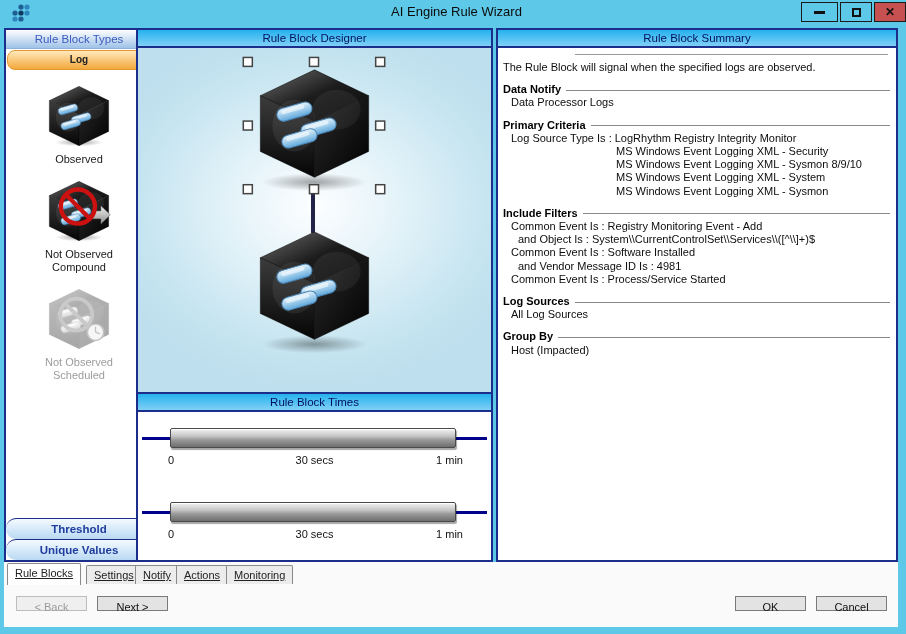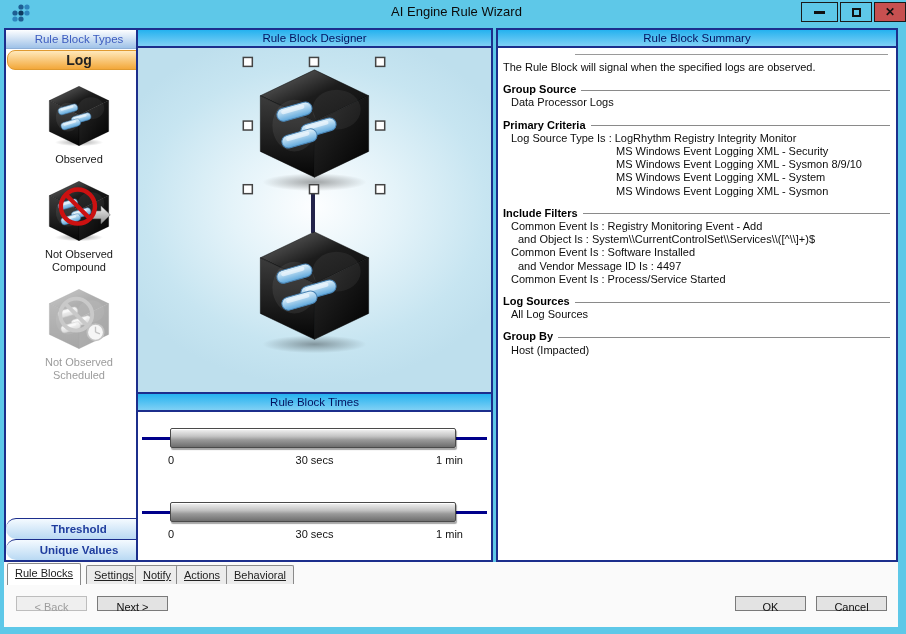--- a/index.html
+++ b/index.html
@@ -23,21 +23,21 @@
   .cyan-header{height:18px;background:linear-gradient(var(--header-cyan-top,#25B2EF),var(--header-cyan-bottom,#7FD0F5));
        border-bottom:2px solid var(--panel-border,#1C2E8C);color:var(--header-text,#04125F);
        font-size:11.5px;text-align:center;line-height:17px;}
 
   
   #left-panel{left:4px;width:150px;display:flex;flex-direction:column;}
   #lp-header{height:19px;background:linear-gradient(var(--left-header-top,#FDFEFF),var(--left-header-bottom,#9FC2E8));
        color:var(--left-header-text,#3B5BBF);font-size:11.5px;text-align:center;line-height:18px;
        border-bottom:1px solid #8FB0D8;}
   #log-button{height:20px;margin:1px;background:linear-gradient(var(--log-button-top,#FFE9BC),var(--log-button-bottom,#F3A83A));
-       border:1px solid var(--log-button-border,#E09A30);border-radius:8px;font-size:14px;font-weight:bold;
+       border:1px solid var(--log-button-border,#E09A30);border-radius:8px;font-size:10px;font-weight:bold;
        text-align:center;line-height:18px;color:#222;cursor:pointer;}
   .lp-item{margin-top:14px;text-align:center;cursor:pointer;}
   .lp-item .cap{font-size:11px;color:#1a1a1a;line-height:13px;width:92px;margin:2px auto 0;}
   .lp-item.disabled .cap{color:#9c9c9c;}
   #lp-spacer{flex:1;}
   .navbtn{height:21px;border-top:1px solid var(--panel-border,#1C2E8C);
        background:linear-gradient(var(--nav-button-top,#F4FAFF),var(--nav-button-bottom,#B9D9F3));
        color:var(--nav-button-text,#1F3D9E);font-size:11.5px;font-weight:bold;text-align:center;line-height:20px;cursor:pointer;border-radius:10px;}
 
   
@@ -234,51 +234,51 @@
       </div>
     </div>
   </div>
 
   <div id="right-panel" class="panel">
     <div class="cyan-header">Rule Block Summary</div>
     <div id="sum-body">
       <div id="sum-topline"></div>
       <div>The Rule Block will signal when the specified logs are observed.</div>
 
-      <div class="sec-h">Group Source</div>
+      <div class="sec-h">Data Notify</div>
       <div class="ln1">Data Processor Logs</div>
 
       <div class="sec-h">Primary Criteria</div>
       <div class="ln1">Log Source Type Is : LogRhythm Registry Integrity Monitor</div>
       <div class="lnA">MS Windows Event Logging XML - Security</div>
       <div class="lnA">MS Windows Event Logging XML - Sysmon 8/9/10</div>
       <div class="lnA">MS Windows Event Logging XML - System</div>
       <div class="lnA">MS Windows Event Logging XML - Sysmon</div>
 
       <div class="sec-h">Include Filters</div>
       <div class="ln1">Common Event Is : Registry Monitoring Event - Add</div>
       <div class="ln2">and Object Is : System\\CurrentControlSet\\Services\\([^\\]+)$</div>
       <div class="ln1">Common Event Is : Software Installed</div>
-      <div class="ln2">and Vendor Message ID Is : 4497</div>
+      <div class="ln2">and Vendor Message ID Is : 4981</div>
       <div class="ln1">Common Event Is : Process/Service Started</div>
 
       <div class="sec-h">Log Sources</div>
       <div class="ln1">All Log Sources</div>
 
       <div class="sec-h">Group By</div>
       <div class="ln1">Host (Impacted)</div>
     </div>
   </div>
 
   <div id="bottom-bar">
     <div class="tab active" style="left:3px">Rule Blocks</div>
     <div class="tab" style="left:82px">Settings</div>
     <div class="tab" style="left:131px">Notify</div>
     <div class="tab" style="left:172px">Actions</div>
-    <div class="tab" style="left:222px">Behavioral</div>
+    <div class="tab" style="left:222px">Monitoring</div>
 
     <div id="btn-back" class="pbtn disabled">&lt; Back</div>
     <div id="btn-next" class="pbtn">Next &gt;</div>
     <div id="btn-ok" class="pbtn">OK</div>
     <div id="btn-cancel" class="pbtn">Cancel</div>
   </div>
 
 </div>
 
 </body></html>

